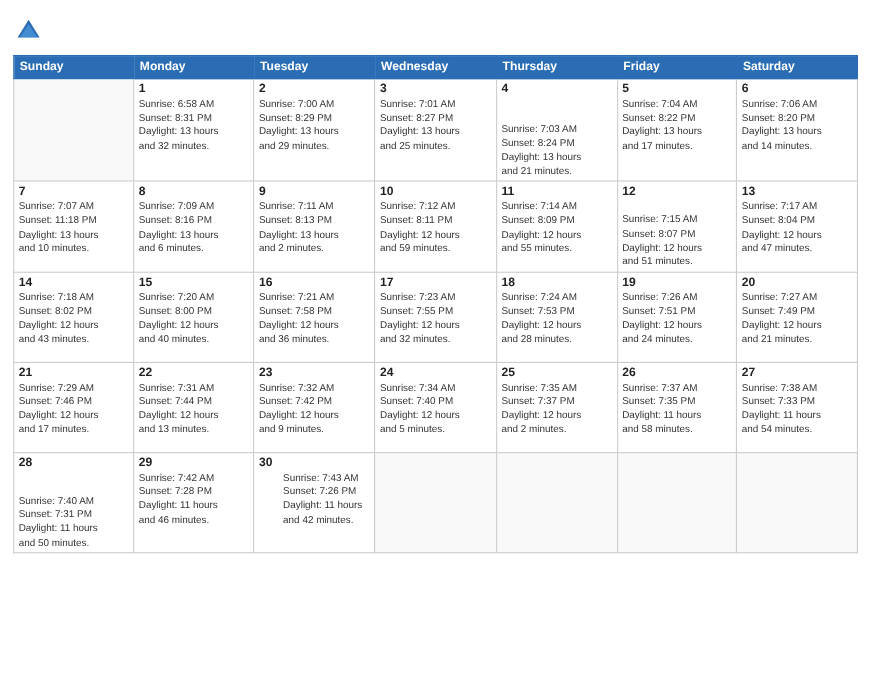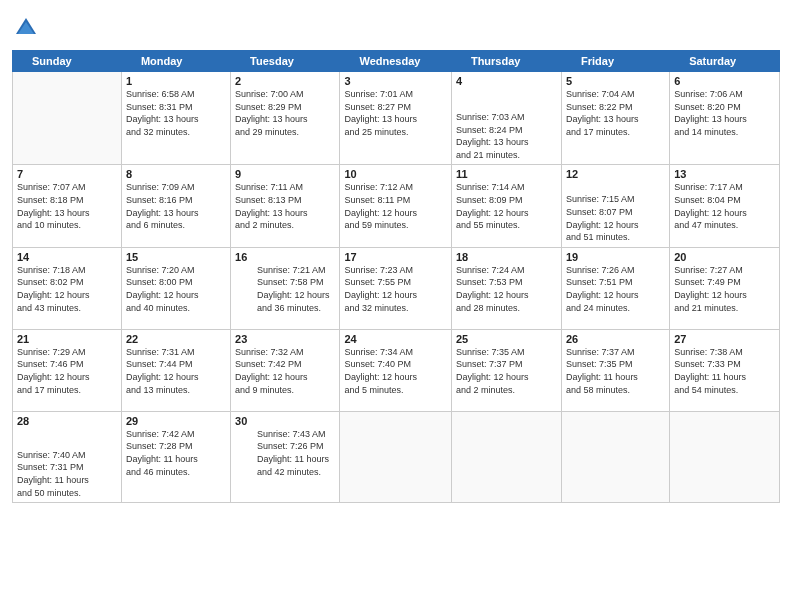--- a/index.html
+++ b/index.html
@@ -54,21 +54,21 @@
     }
     .calendar {
       width: 100%;
       border-collapse: collapse;
       font-size: 10px;
     }
     .calendar th {
       background-color: #2a6db5;
       color: #fff;
       text-align: left;
-      padding: 4px 19px;
+      padding: 4px 5px;
       font-size: 11px;
       font-weight: bold;
       border: 1px solid #2a6db5;
     }
     .calendar td {
       border: 1px solid #ccc;
       vertical-align: top;
       padding: 3px 4px;
       height: 82px;
       width: 113px;
@@ -166,21 +166,21 @@
             <div class="day-info" style="white-space: pre-line;">Sunrise: 7:06 AM
 Sunset: 8:20 PM
 Daylight: 13 hours
 and 14 minutes.</div>
           </td>
         </tr>
         <tr>
           <td>
             <span class="day-num">7</span>
             <div class="day-info" style="white-space: pre-line;">Sunrise: 7:07 AM
-Sunset: 8:18 PM
+Sunset: 11:18 PM
 Daylight: 13 hours
 and 10 minutes.</div>
           </td>
           <td>
             <span class="day-num">8</span>
             <div class="day-info" style="white-space: pre-line;">Sunrise: 7:09 AM
 Sunset: 8:16 PM
 Daylight: 13 hours
 and 6 minutes.</div>
           </td>
@@ -230,21 +230,21 @@
           </td>
           <td>
             <span class="day-num">15</span>
             <div class="day-info" style="white-space: pre-line;">Sunrise: 7:20 AM
 Sunset: 8:00 PM
 Daylight: 12 hours
 and 40 minutes.</div>
           </td>
           <td>
             <span class="day-num">16</span>
-            <div class="day-info" style="white-space: pre-line; margin-left: 22px;">Sunrise: 7:21 AM
+            <div class="day-info" style="white-space: pre-line;">Sunrise: 7:21 AM
 Sunset: 7:58 PM
 Daylight: 12 hours
 and 36 minutes.</div>
           </td>
           <td>
             <span class="day-num">17</span>
             <div class="day-info" style="white-space: pre-line;">Sunrise: 7:23 AM
 Sunset: 7:55 PM
 Daylight: 12 hours
 and 32 minutes.</div>

